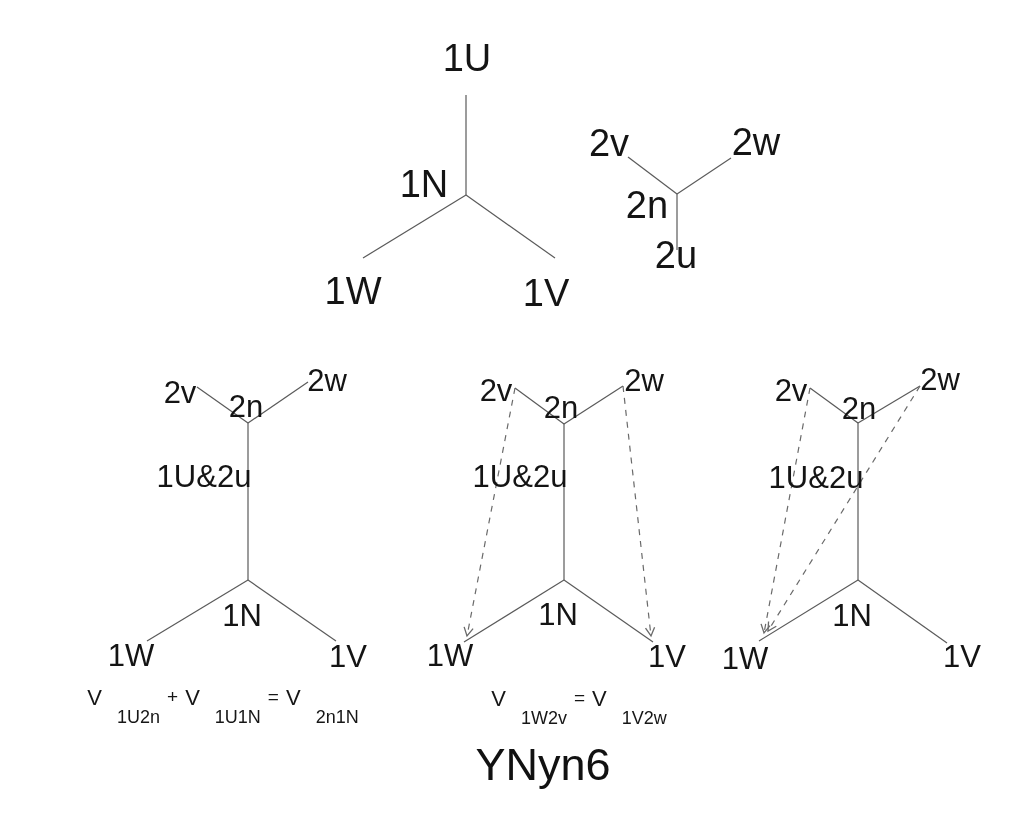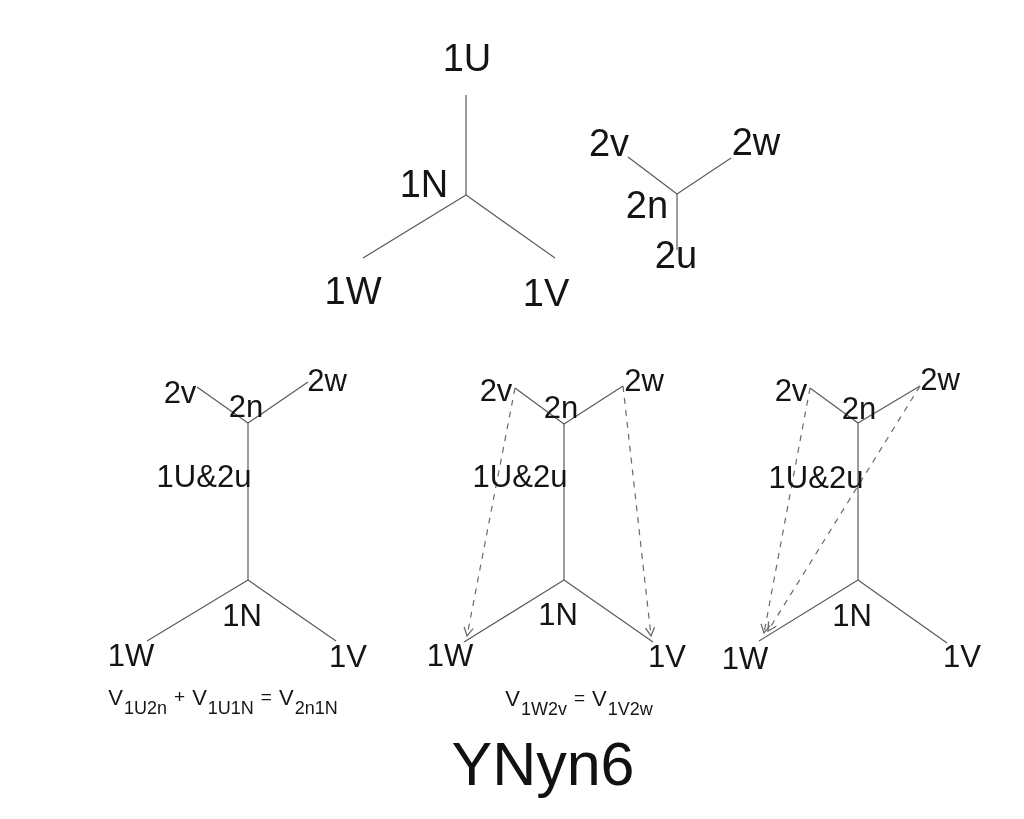--- a/index.html
+++ b/index.html
@@ -37,39 +37,39 @@
     transform: translate(-50%, -50%);
     white-space: nowrap;
     line-height: 1;
     color: #141414;
   }
   .lbl.big  { font-size: 38px; }
   .lbl.mid  { font-size: 31px; }
   .title {
     position: absolute;
     transform: translate(-50%, -50%);
-    font-size: 61px;
+    font-size: 45px;
     color: #111111;
     white-space: nowrap;
     line-height: 1;
   }
   .formula {
     position: absolute;
     transform: translate(-50%, -50%);
     white-space: nowrap;
     font-size: 22px;
     color: #161616;
     line-height: 1;
   }
   .fv { font-size: 22px; }
   .fsub {
     font-size: 18px;
     position: relative;
-    top: 9px;
-    margin-left: 1px;
+    top: 18px;
+    margin-left: 15px;
   }
   .fop {
     font-size: 19px;
     margin: 0 7px;
     position: relative;
     top: -2px;
   }
 </style>
 </head>
 <body>

